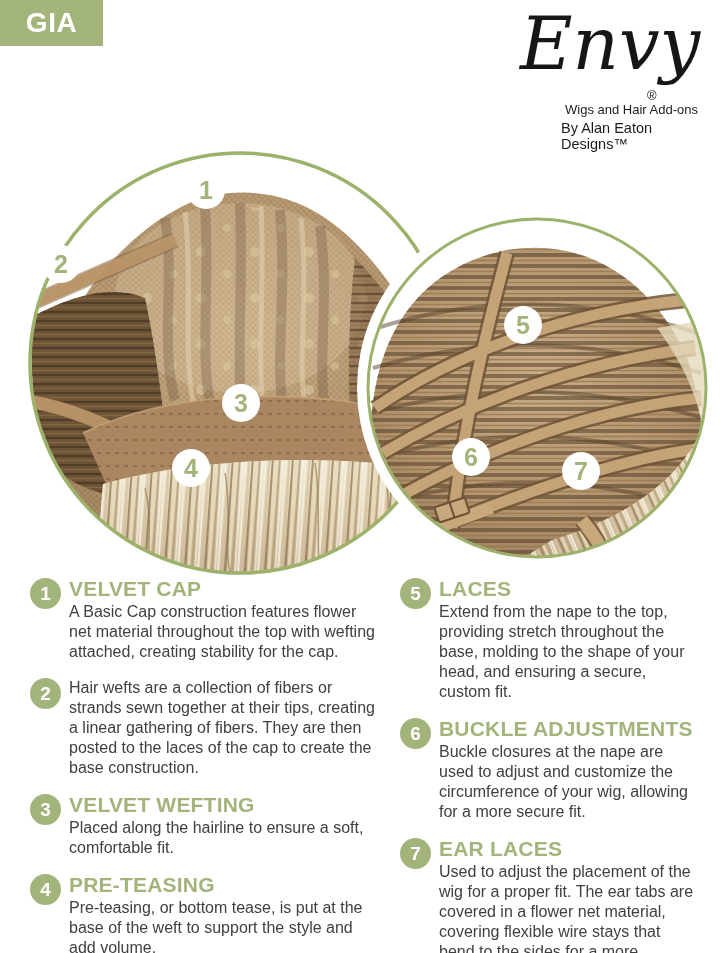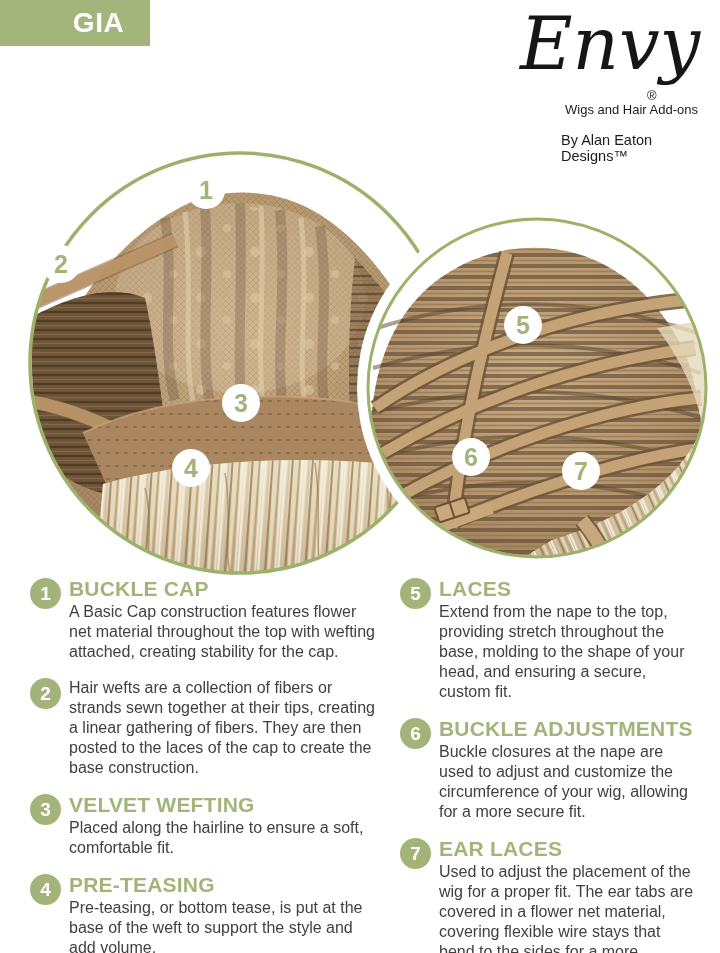--- a/index.html
+++ b/index.html
@@ -4,31 +4,31 @@
 <style>
   html,body{margin:0;padding:0;background:#fff;}
   .page{
     position:relative;width:720px;height:953px;background:#ffffff;
     overflow:hidden;font-family:"Liberation Sans",sans-serif;
   }
   
   .gia-box{
     position:absolute;left:0;top:0;width:103px;height:46px;
     background:#a4b57b;color:#ffffff;display:flex;align-items:center;justify-content:center;
-    font-size:28px;font-weight:600;letter-spacing:.5px;padding-left:47px;
+    font-size:28px;font-weight:600;letter-spacing:.5px;
   }
   
   .brand-script{
     position:absolute;left:520px;top:8px;width:178px;text-align:left;
     font-family:"DejaVu Serif",serif;font-style:italic;font-size:72px;line-height:1;
     color:#161616;
   }
   .brand-reg{position:absolute;left:647px;top:88px;font-size:13px;color:#161616;}
   .brand-tag1{position:absolute;left:565px;top:102px;font-size:13px;color:#1c1c1c;}
-  .brand-tag2{position:absolute;left:561px;top:132px;font-size:14.5px;color:#1c1c1c;}
+  .brand-tag2{position:absolute;left:561px;top:120px;font-size:14.5px;color:#1c1c1c;}
   
   .figure{position:absolute;}
   .figure-front{left:25px;top:148px;width:430px;height:430px;}
   .figure-back{left:357px;top:208px;width:360px;height:360px;}
   .figure svg{display:block;width:100%;height:100%;}
   
   .photo-marker{
     position:absolute;width:38px;height:38px;border-radius:50%;background:#ffffff;
     display:flex;align-items:center;justify-content:center;
     color:#a3b47b;font-size:25px;font-weight:700;line-height:1;
@@ -249,21 +249,21 @@
       <span>7</span>
     </div>
 
   <div class="legend">
     <div class="legend-col c1">
       <div class="legend-item">
         <div class="num-badge">
             <span>1</span>
           </div>
         <div class="item-text">
-          <h3 class="item-title">BUCKLE CAP</h3>
+          <h3 class="item-title">VELVET CAP</h3>
           <p class="item-body">A Basic Cap construction features flower net material throughout the top with wefting attached, creating stability for the cap.</p>
         </div>
       </div>
       <div class="legend-item">
         <div class="num-badge">
             <span>2</span>
           </div>
         <div class="item-text">
           <p class="item-body">Hair wefts are a collection of fibers or strands sewn together at their tips, creating a linear gathering of fibers. They are then posted to the laces of the cap to create the base construction.</p>
         </div>

